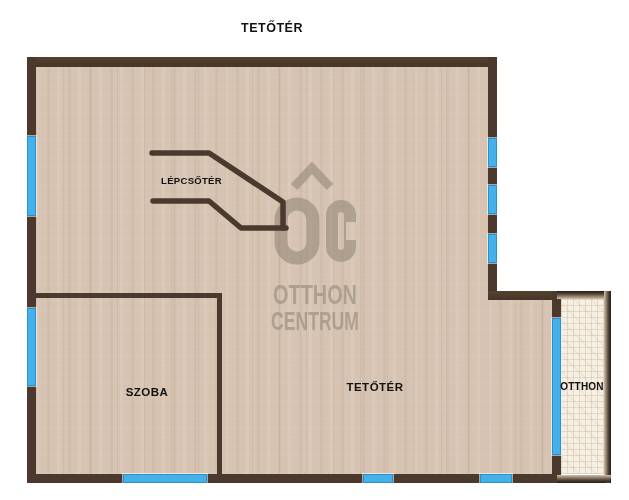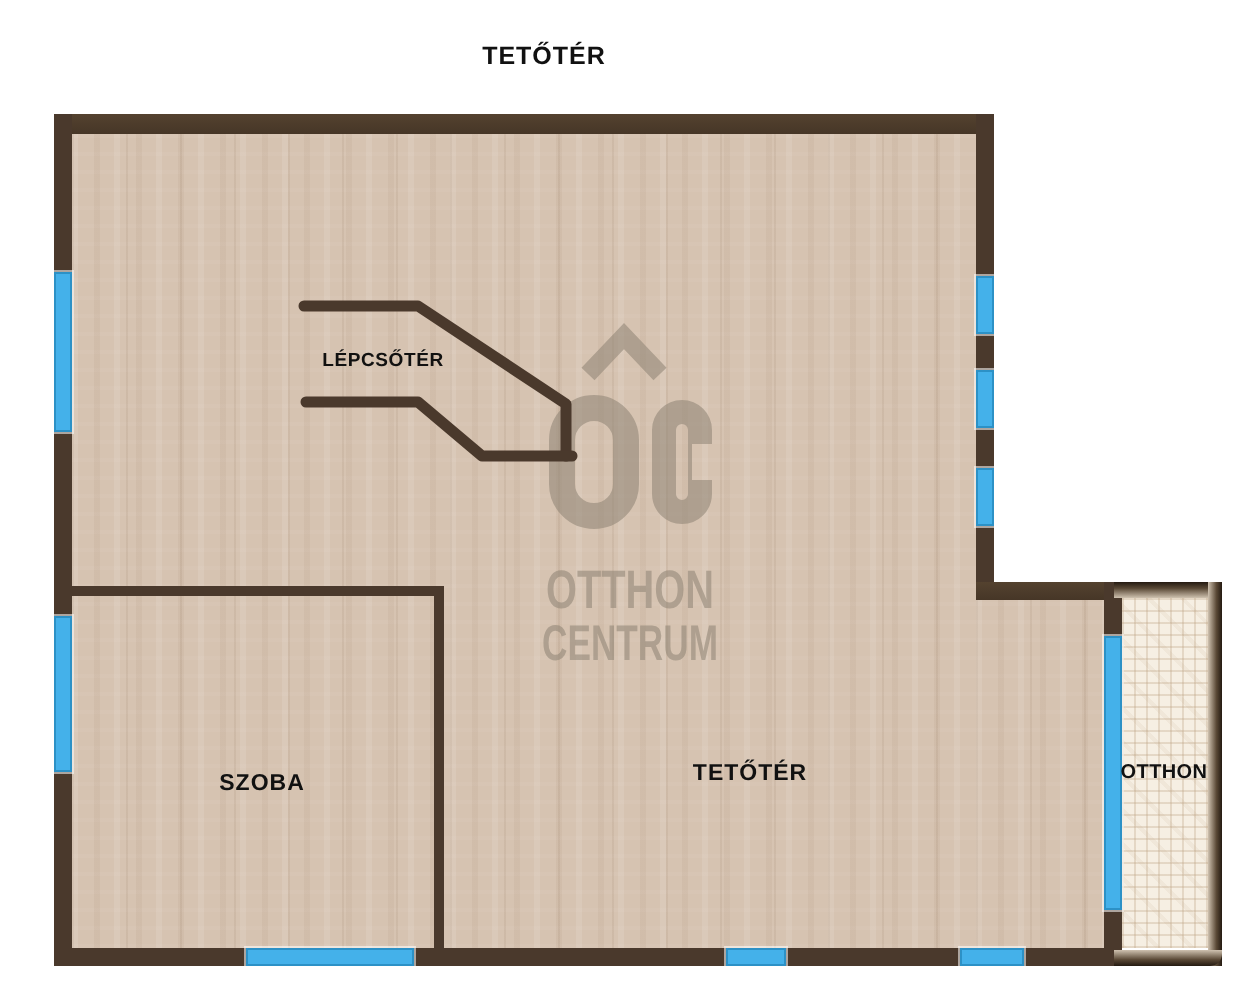--- a/index.html
+++ b/index.html
@@ -92,17 +92,17 @@
       <text x="315" y="330" text-anchor="middle" font-family="Liberation Sans, sans-serif" font-size="25" font-weight="bold" textLength="88" lengthAdjust="spacingAndGlyphs" fill="#8e8374">CENTRUM</text>
     </g>
 
     <g fill="none" stroke-width="5.5" stroke-linecap="round" stroke-linejoin="round">
       <path d="M152,153 L209,153 L283,202 L283,228" stroke="#4a392c"></path>
       <path d="M153,201 L209,201 L241,228 L286,228" stroke="#4a392c"></path>
     </g>
   </svg>
 
   <div class="label lbl-small" style="left:184px;top:175px;padding-left:15px;">LÉPCSŐTÉR</div>
-  <div class="label lbl-room" style="left:119px;top:386px;padding-left:24px;">SZOBA</div>
+  <div class="label lbl-room" style="left:135px;top:386px;padding-left:24px;">SZOBA</div>
   <div class="label lbl-room" style="left:375px;top:381px;">TETŐTÉR</div>
   <div class="label lbl-terrace" style="left:582px;top:381px;">OTTHON</div>
 
 </div>
 
 </body></html>

